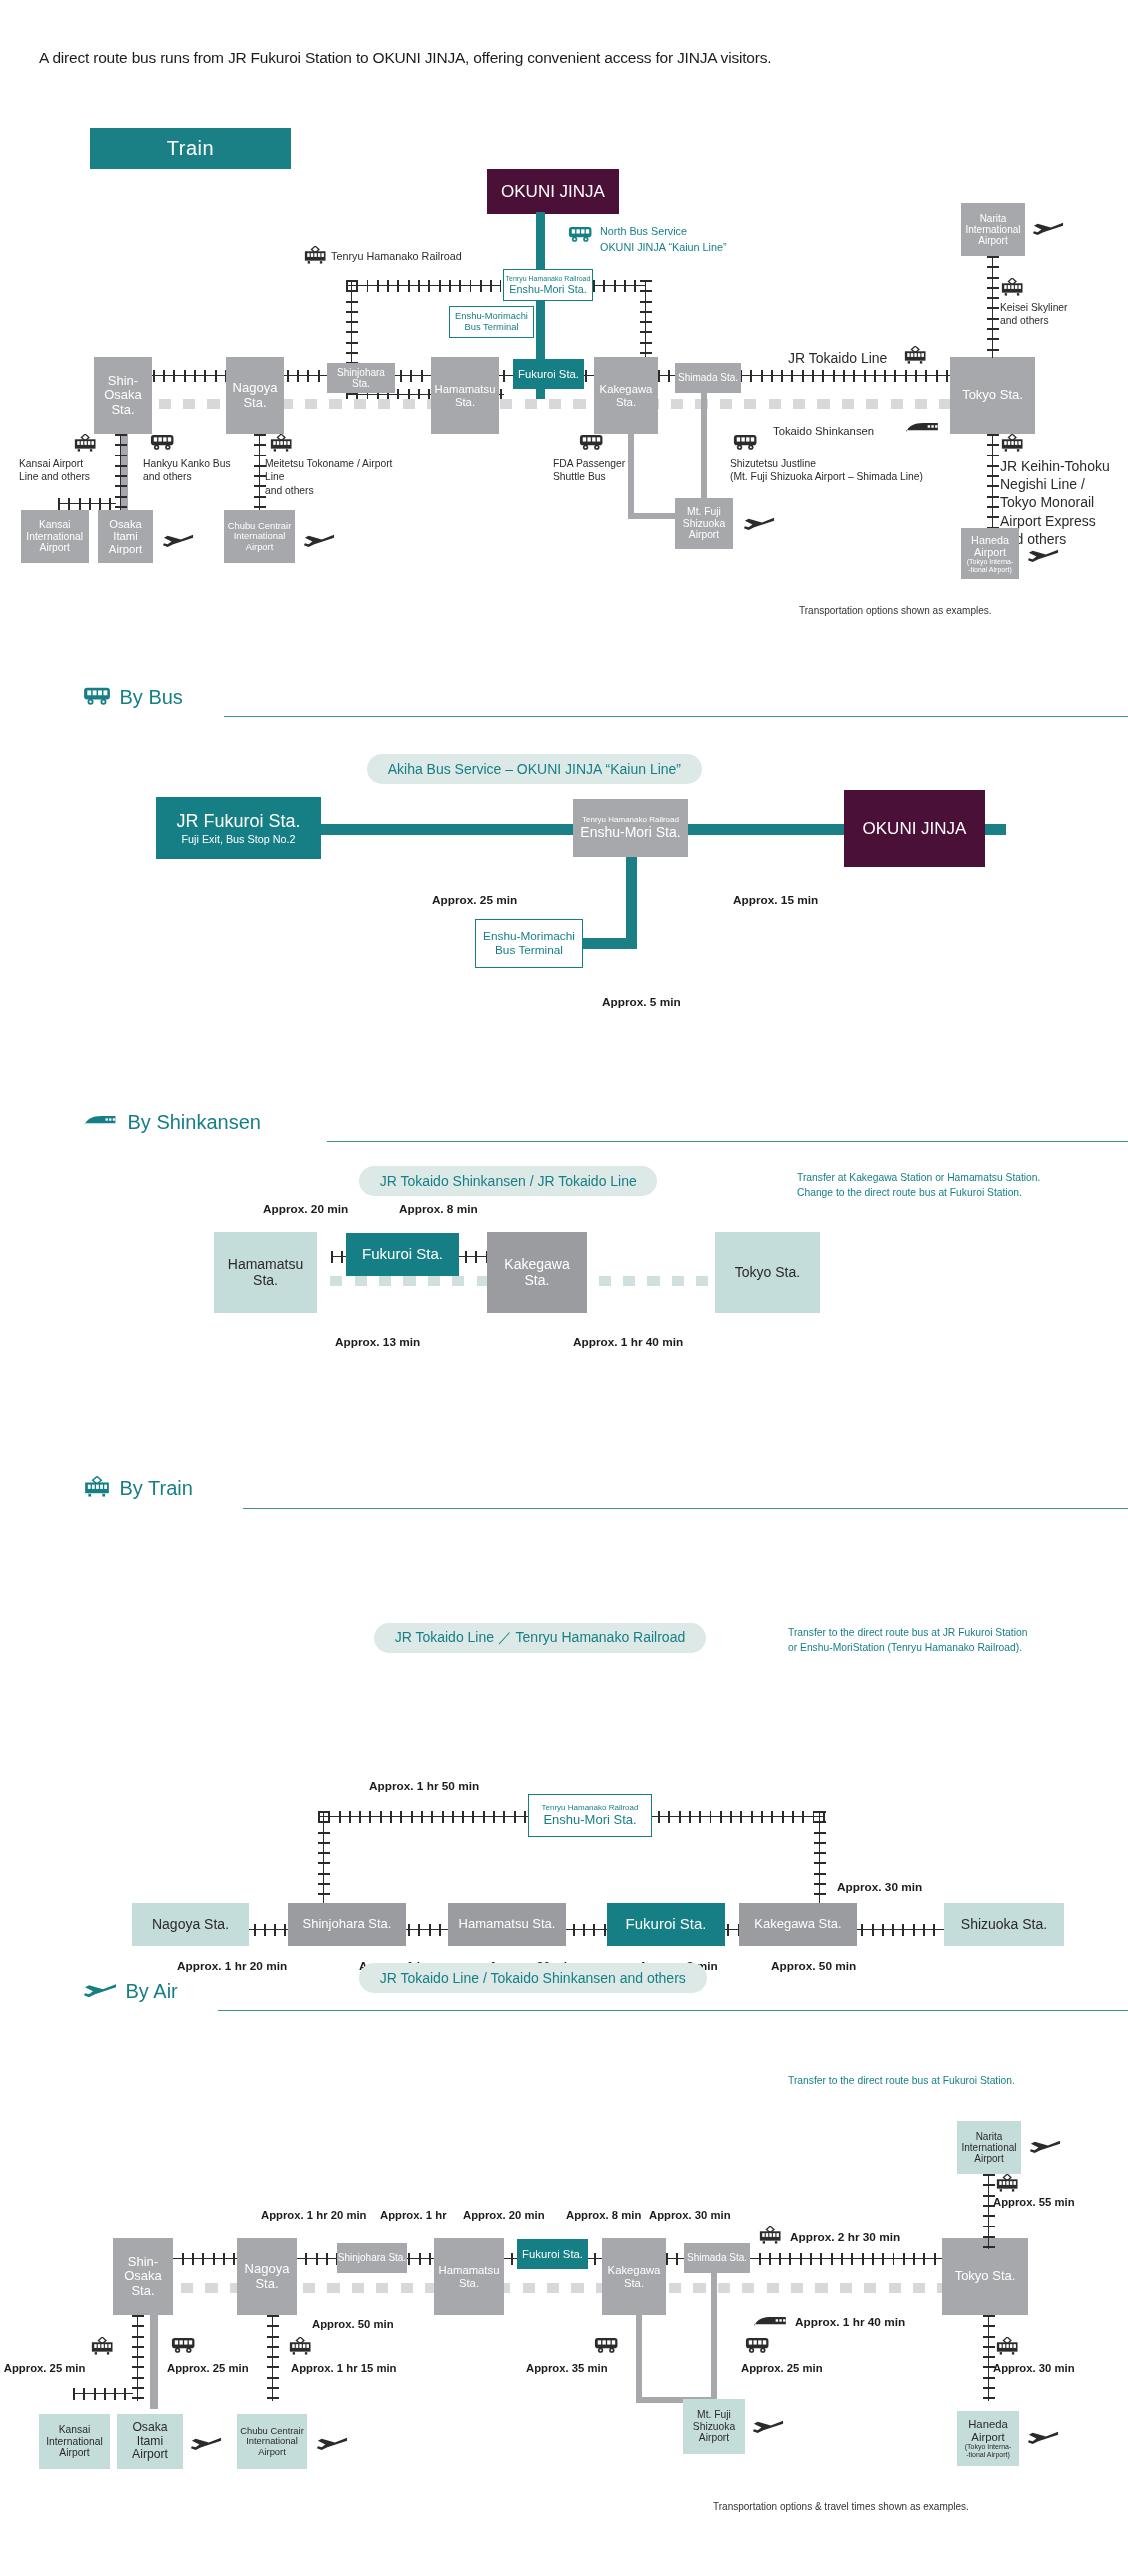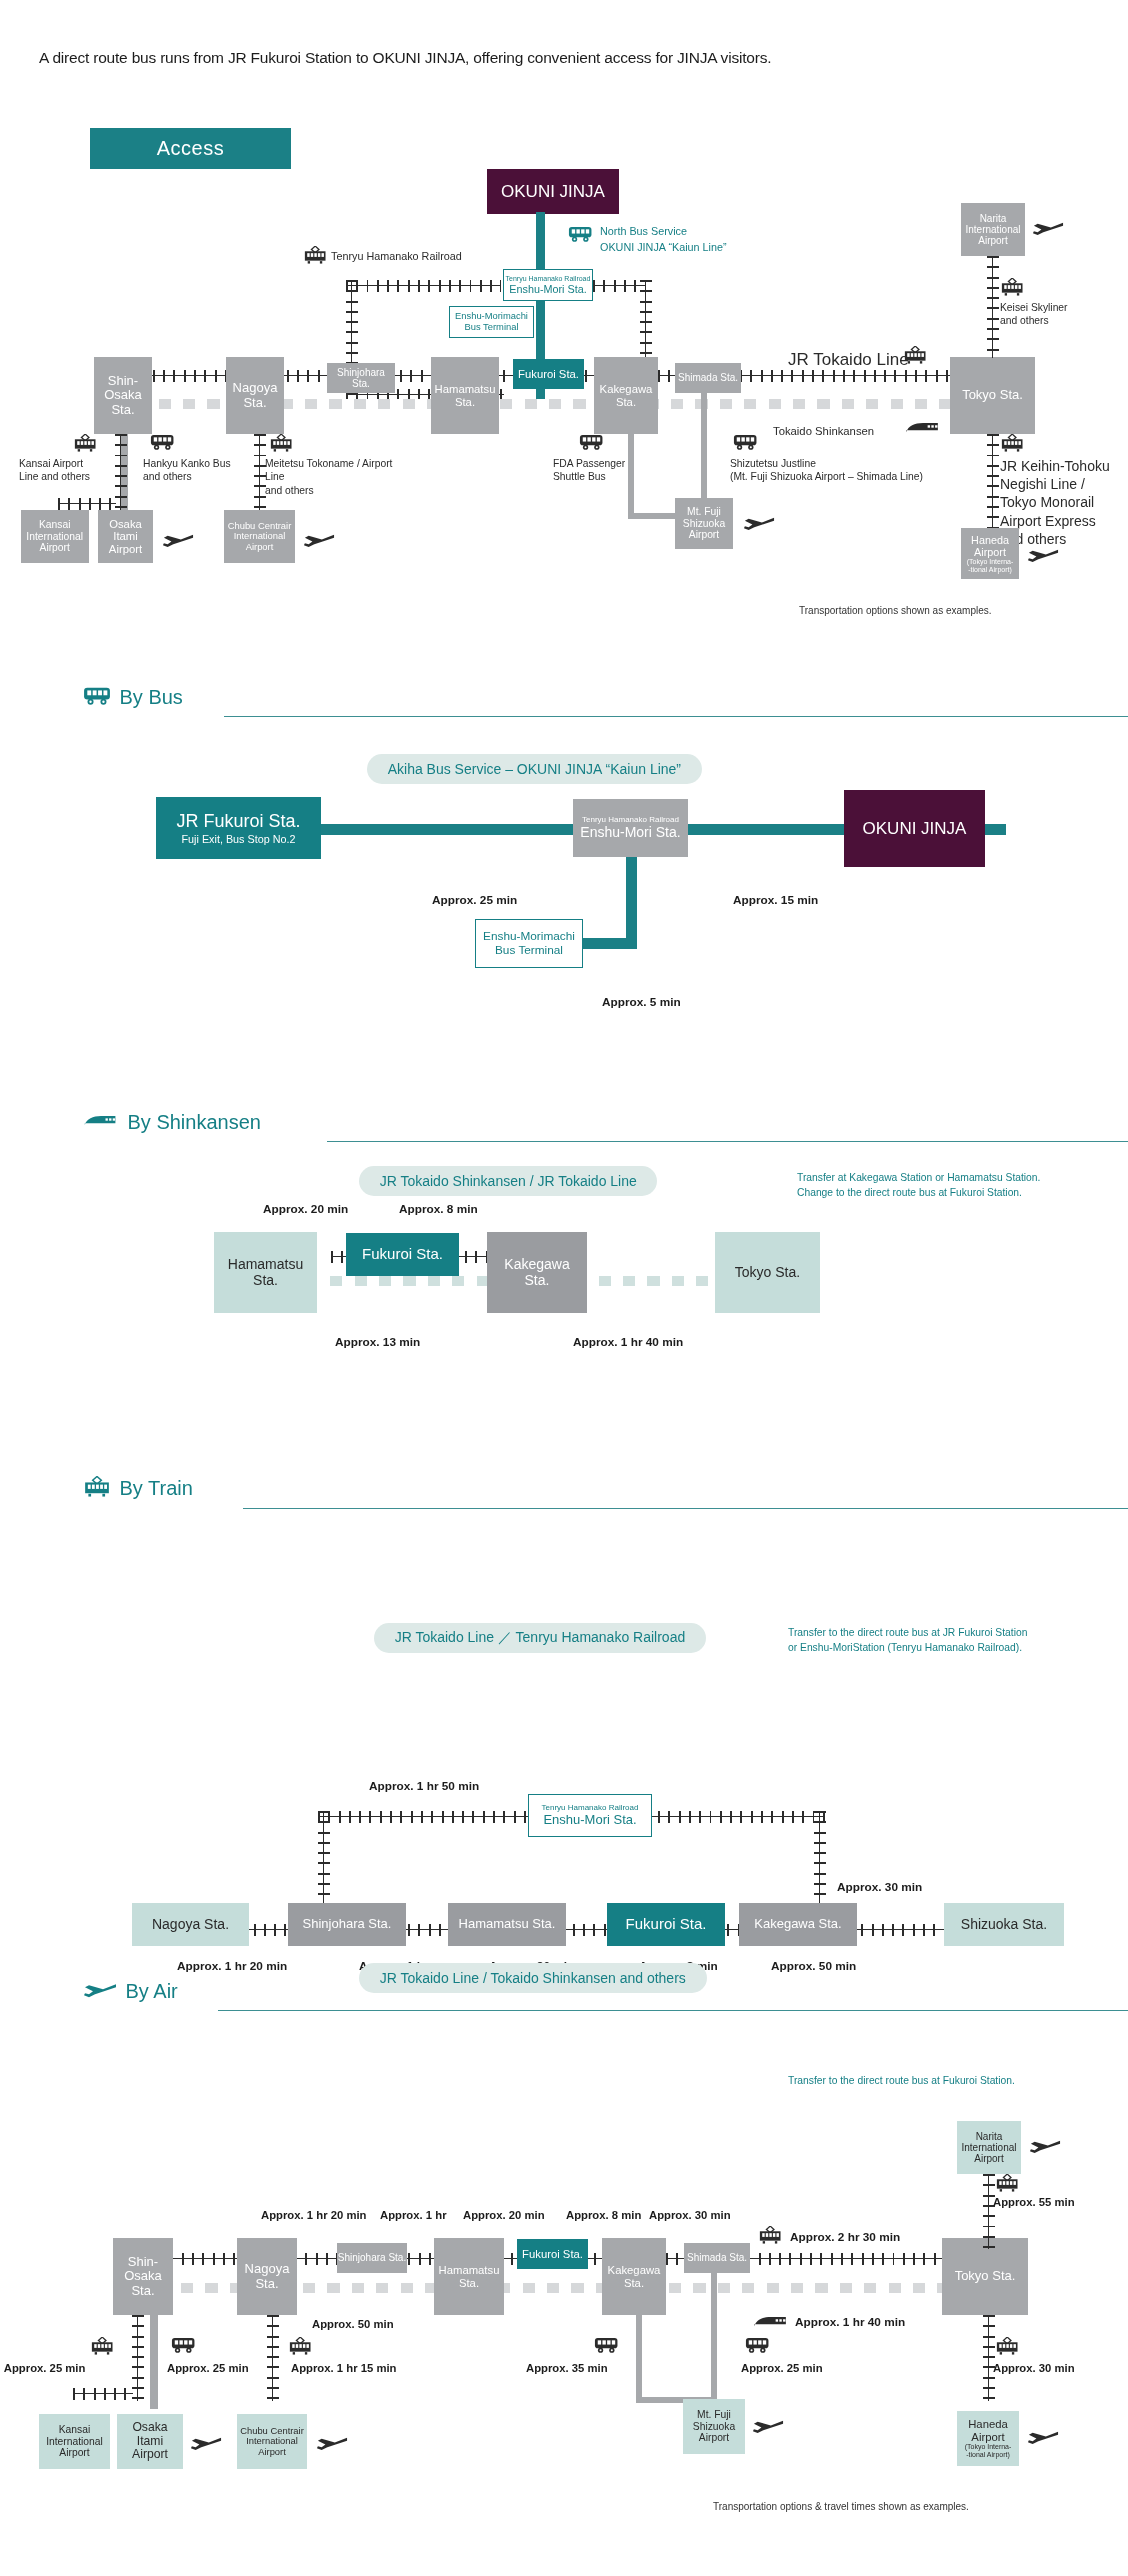--- a/index.html
+++ b/index.html
@@ -94,21 +94,21 @@
     border-radius:18px; height:30px; display:flex; align-items:center;
     justify-content:center; padding:0 20.7px; font-size:14px; white-space:nowrap;
   }
   .sidenote { position:absolute; font-size:10.3px; color:#157f85; line-height:1.45; }
 </style>
 </head>
 <body>
 
 <div class="intro">A direct route bus runs from JR Fukuroi Station to OKUNI JINJA, offering convenient access for JINJA visitors.</div>
 
-<div class="access-tab">Access</div>
+<div class="access-tab">Train</div>
 
 <div class="box plum" style="left:487px;top:169px;width:132px;height:45px;font-size:17px;">OKUNI JINJA</div>
 
 <div class="tealline" style="left:536px;top:212px;width:8.5px;height:197px;"></div>
 
 <span class="abs" style="left:568px;top:226px;">
   <svg width="24.4" height="17" viewBox="0 0 26 18">
       <rect x="1" y="1" width="24" height="11" rx="3" fill="#157f85"></rect>
       <rect x="4" y="3.5" width="3.6" height="4.5" fill="#fff"></rect>
       <rect x="9" y="3.5" width="3.6" height="4.5" fill="#fff"></rect>
@@ -180,21 +180,21 @@
       <rect x="2" y="5.5" width="22" height="10" fill="#2b2b2b"></rect>
       <rect x="4.5" y="7.5" width="2.6" height="4" fill="#fff"></rect>
       <rect x="8.3" y="7.5" width="2.6" height="4" fill="#fff"></rect>
       <rect x="12.1" y="7.5" width="2.6" height="4" fill="#fff"></rect>
       <rect x="15.9" y="7.5" width="2.6" height="4" fill="#fff"></rect>
       <rect x="19.7" y="7.5" width="2.6" height="4" fill="#fff"></rect>
       <rect x="5" y="16" width="2.5" height="2.6" fill="#2b2b2b"></rect>
       <rect x="18" y="16" width="2.5" height="2.6" fill="#2b2b2b"></rect>
     </svg>
 </span>
-<div class="abs" style="left:788px;top:350px;font-size:17px;color:#2b2b2b;">JR Tokaido Line</div>
+<div class="abs" style="left:788px;top:350px;font-size:14px;color:#2b2b2b;">JR Tokaido Line</div>
 
 <span class="abs" style="left:904px;top:421px;">
   <svg width="38" height="13" viewBox="0 0 40 14">
       <path d="M2 11 C4 4,11 1,20 1 L36 1 L36 9 L2 9 Z" fill="#2b2b2b"></path>
       <rect x="25" y="3.5" width="2.6" height="2.6" fill="#fff"></rect>
       <rect x="29" y="3.5" width="2.6" height="2.6" fill="#fff"></rect>
       <rect x="33" y="3.5" width="2.6" height="2.6" fill="#fff"></rect>
     </svg>
 </span>
 <div class="abs" style="left:773px;top:425px;font-size:11.3px;color:#2b2b2b;">Tokaido Shinkansen</div>

